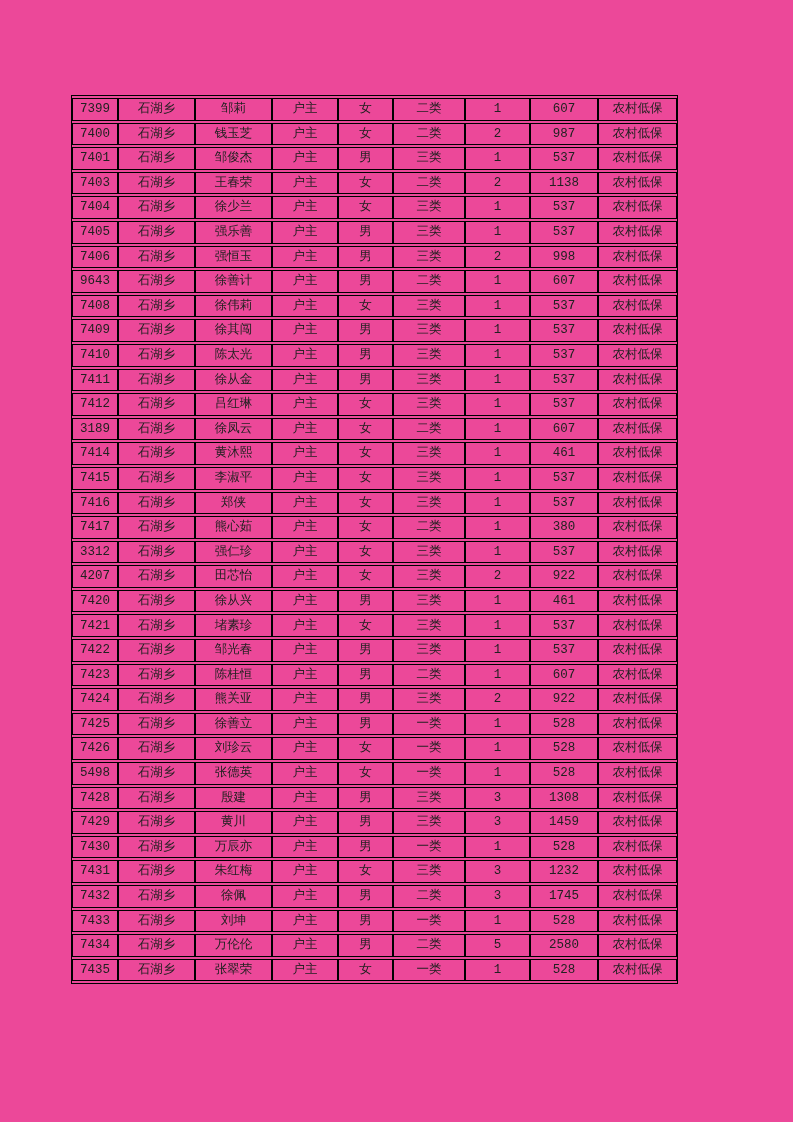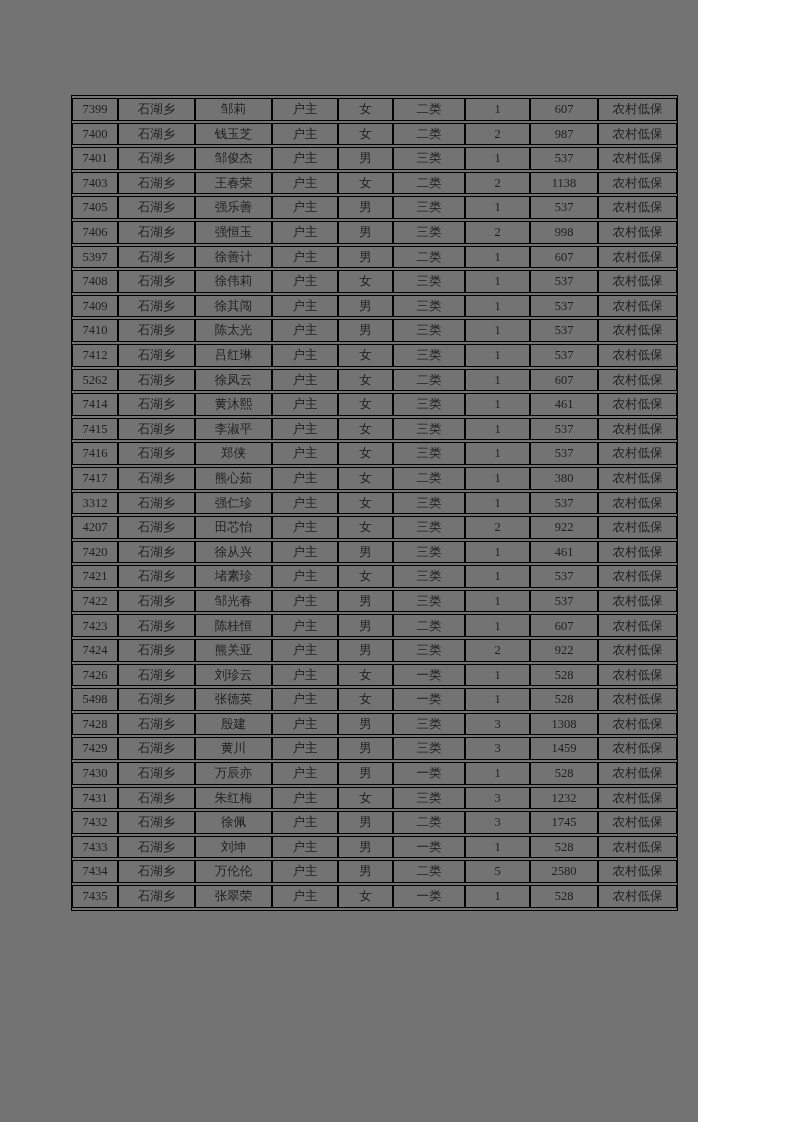--- a/index.html
+++ b/index.html
@@ -2,25 +2,25 @@
 <html><head>
 <meta charset="utf-8">
 <style>
   html, body {
     margin: 0;
     padding: 0;
     background: #ffffff;
   }
   .page {
     position: relative;
-    width: 698px;
+    width: 793px;
     height: 1122px;
-    background: #737373;
+    background: #ec4899;
     overflow: hidden;
-    font-family: Liberation Serif, serif;
+    font-family: Liberation Mono, monospace;
   }
   .table-wrap {
     position: absolute;
     left: 71px;
     top: 95px;
     border: 1px solid #000000;
   }
   table.records {
     table-layout: fixed;
     width: 605px;
@@ -107,20 +107,31 @@
             <td>石湖乡</td>
             <td>王春荣</td>
             <td>户主</td>
             <td>女</td>
             <td>二类</td>
             <td>2</td>
             <td>1138</td>
             <td>农村低保</td>
           </tr>
           <tr>
+            <td>7404</td>
+            <td>石湖乡</td>
+            <td>徐少兰</td>
+            <td>户主</td>
+            <td>女</td>
+            <td>三类</td>
+            <td>1</td>
+            <td>537</td>
+            <td>农村低保</td>
+          </tr>
+          <tr>
             <td>7405</td>
             <td>石湖乡</td>
             <td>强乐善</td>
             <td>户主</td>
             <td>男</td>
             <td>三类</td>
             <td>1</td>
             <td>537</td>
             <td>农村低保</td>
           </tr>
@@ -129,21 +140,21 @@
             <td>石湖乡</td>
             <td>强恒玉</td>
             <td>户主</td>
             <td>男</td>
             <td>三类</td>
             <td>2</td>
             <td>998</td>
             <td>农村低保</td>
           </tr>
           <tr>
-            <td>5397</td>
+            <td>9643</td>
             <td>石湖乡</td>
             <td>徐善计</td>
             <td>户主</td>
             <td>男</td>
             <td>二类</td>
             <td>1</td>
             <td>607</td>
             <td>农村低保</td>
           </tr>
           <tr>
@@ -173,32 +184,43 @@
             <td>石湖乡</td>
             <td>陈太光</td>
             <td>户主</td>
             <td>男</td>
             <td>三类</td>
             <td>1</td>
             <td>537</td>
             <td>农村低保</td>
           </tr>
           <tr>
+            <td>7411</td>
+            <td>石湖乡</td>
+            <td>徐从金</td>
+            <td>户主</td>
+            <td>男</td>
+            <td>三类</td>
+            <td>1</td>
+            <td>537</td>
+            <td>农村低保</td>
+          </tr>
+          <tr>
             <td>7412</td>
             <td>石湖乡</td>
             <td>吕红琳</td>
             <td>户主</td>
             <td>女</td>
             <td>三类</td>
             <td>1</td>
             <td>537</td>
             <td>农村低保</td>
           </tr>
           <tr>
-            <td>5262</td>
+            <td>3189</td>
             <td>石湖乡</td>
             <td>徐凤云</td>
             <td>户主</td>
             <td>女</td>
             <td>二类</td>
             <td>1</td>
             <td>607</td>
             <td>农村低保</td>
           </tr>
           <tr>
@@ -313,20 +335,31 @@
           </tr>
           <tr>
             <td>7424</td>
             <td>石湖乡</td>
             <td>熊关亚</td>
             <td>户主</td>
             <td>男</td>
             <td>三类</td>
             <td>2</td>
             <td>922</td>
+            <td>农村低保</td>
+          </tr>
+          <tr>
+            <td>7425</td>
+            <td>石湖乡</td>
+            <td>徐善立</td>
+            <td>户主</td>
+            <td>男</td>
+            <td>一类</td>
+            <td>1</td>
+            <td>528</td>
             <td>农村低保</td>
           </tr>
           <tr>
             <td>7426</td>
             <td>石湖乡</td>
             <td>刘珍云</td>
             <td>户主</td>
             <td>女</td>
             <td>一类</td>
             <td>1</td>

